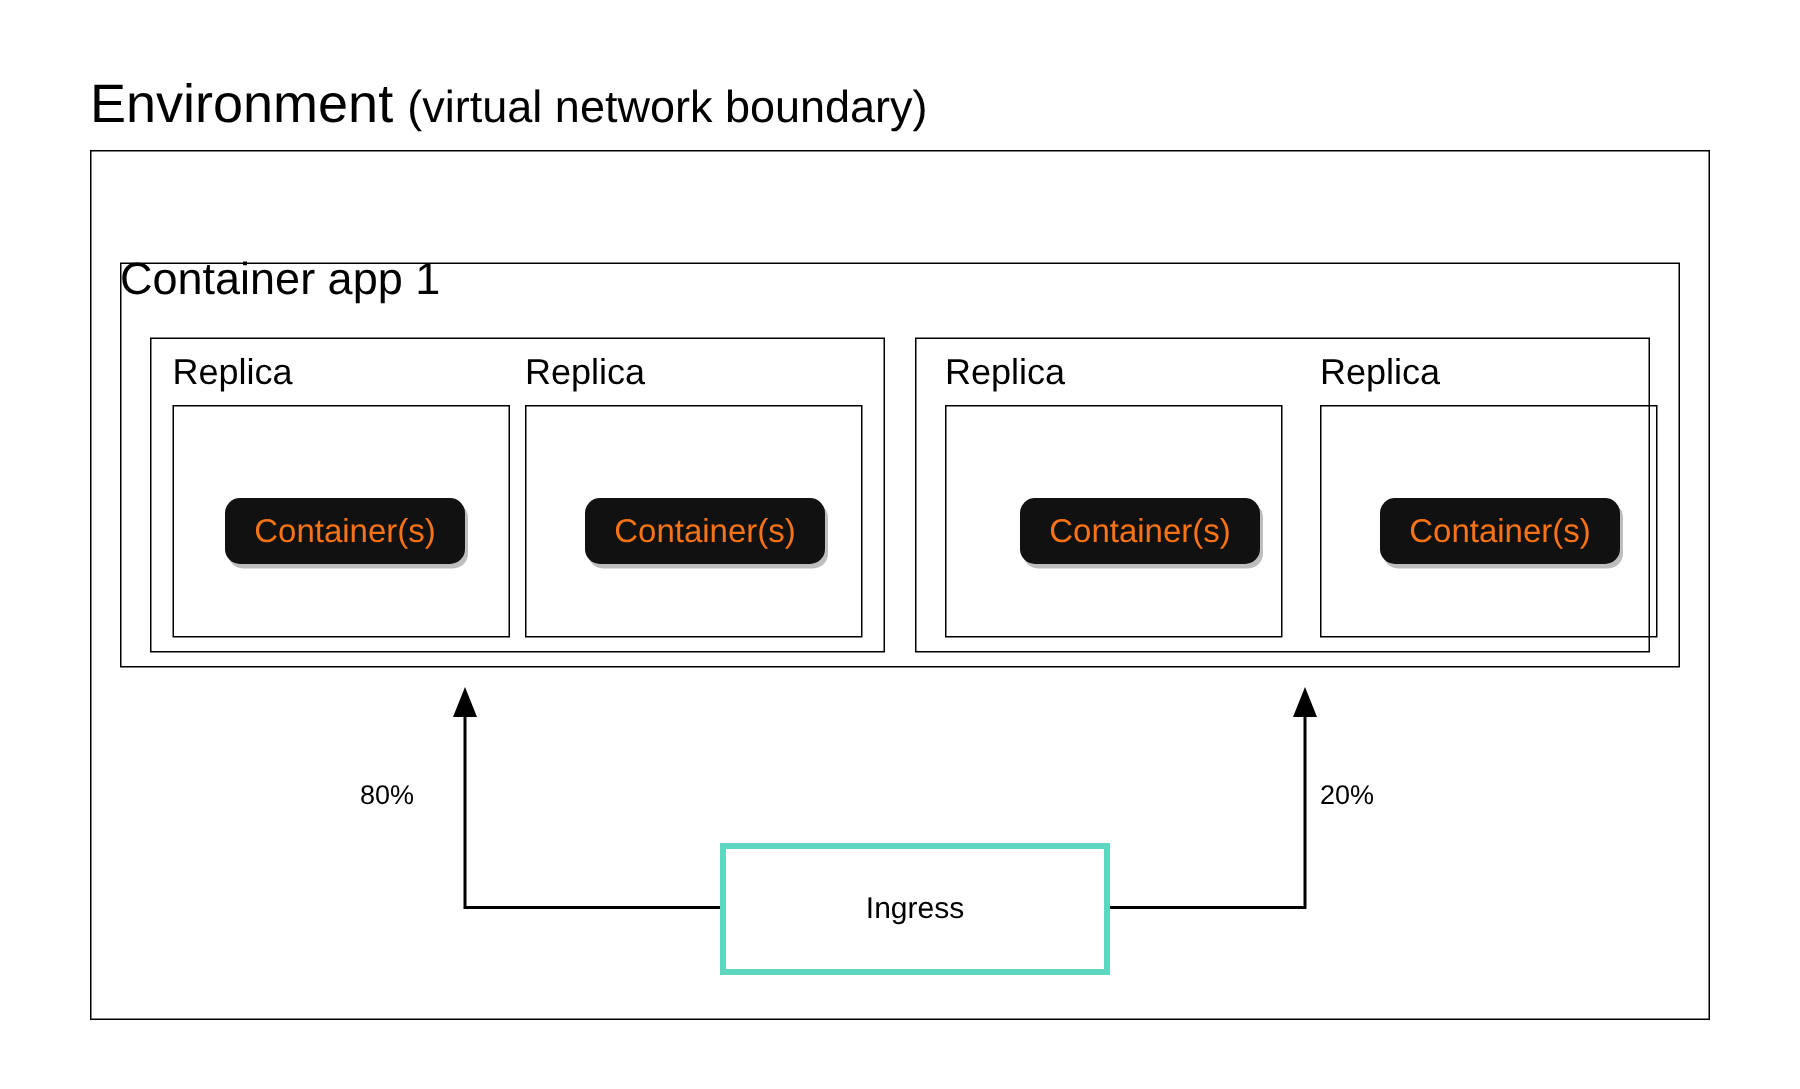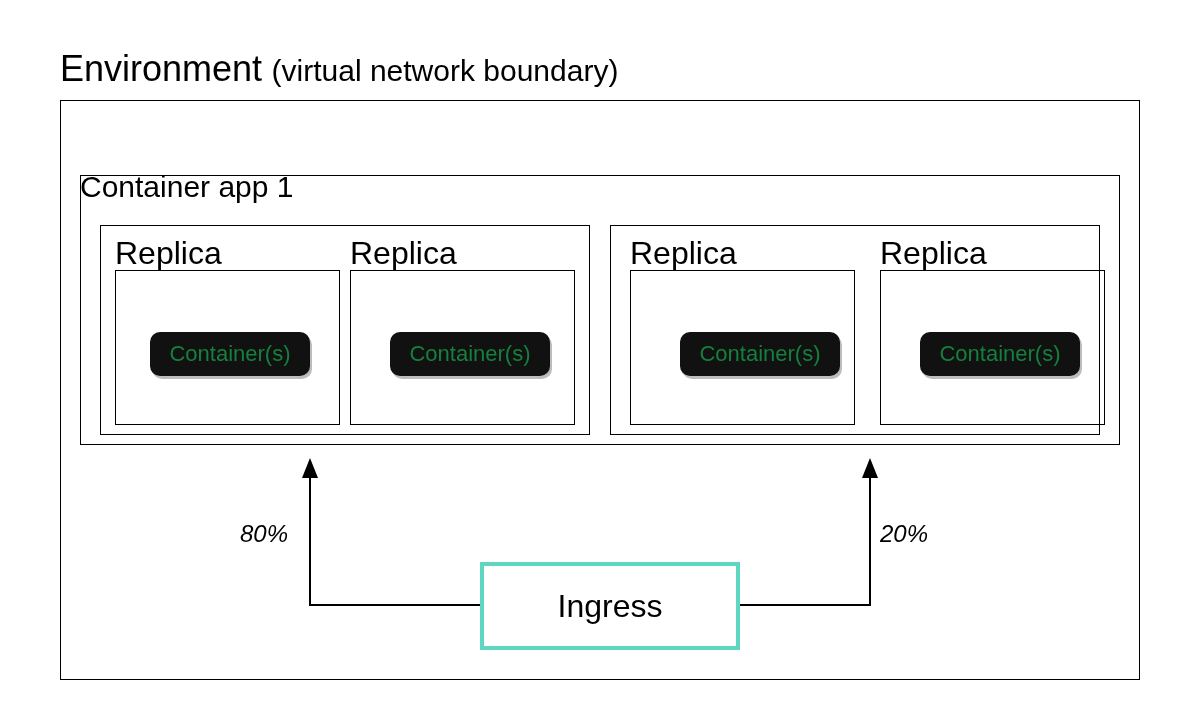--- a/index.html
+++ b/index.html
@@ -66,21 +66,21 @@
     position: absolute;
     top: 225px;
     width: 490px;
     height: 210px;
     border: 1px solid #000;
   }
   .rev1-box { left: 100px; }
   .rev2-box { left: 610px; }
 
   
-  .replica-label { font-size: 32px; position: absolute; top: 235px; }
+  .replica-label { font-size: 24px; position: absolute; top: 235px; }
   .r1a-label { left: 115px; }
   .r1b-label { left: 350px; }
   .r2a-label { left: 630px; }
   .r2b-label { left: 880px; }
 
   
   .replica-box {
     position: absolute;
     top: 270px;
     width: 225px;
@@ -92,21 +92,21 @@
   .r2a-box { left: 630px; }
   .r2b-box { left: 880px; }
 
   
   .chip {
     position: absolute;
     width: 160px;
     height: 44px;
     border-radius: 10px;
     background: #111;
-    color: #15803d;
+    color: #f97316;
     font-size: 22px;
     line-height: 44px;
     text-align: center;
     top: 332px;
     box-shadow: 2px 3px 0 0 #bdbdbd;
   }
   .c1a { left: 150px; }
   .c1b { left: 390px; }
   .c2a { left: 680px; }
   .c2b { left: 920px; }
@@ -114,36 +114,36 @@
   
   .ingress-box {
     position: absolute;
     left: 480px;
     top: 562px;
     width: 260px;
     height: 88px;
     border: 4px solid #5fd6c0;
     background: #fff;
     text-align: center;
-    font-size: 32px;
+    font-size: 20px;
     line-height: 80px;
   }
 
   
   svg.arrows {
     position: absolute;
     left: 0;
     top: 0;
     width: 1200px;
     height: 726px;
     pointer-events: none;
   }
 
   
-  .pct { position: absolute; font-size: 24px; font-style: italic; }
+  .pct { position: absolute; font-size: 18px; }
   .pct-80 { left: 240px; top: 520px; }
   .pct-20 { left: 880px; top: 520px; }
 </style>
 </head>
 <body>
 
 <div class="canvas">
 
   <div class="title">
     <span class="strong">Environment</span>

